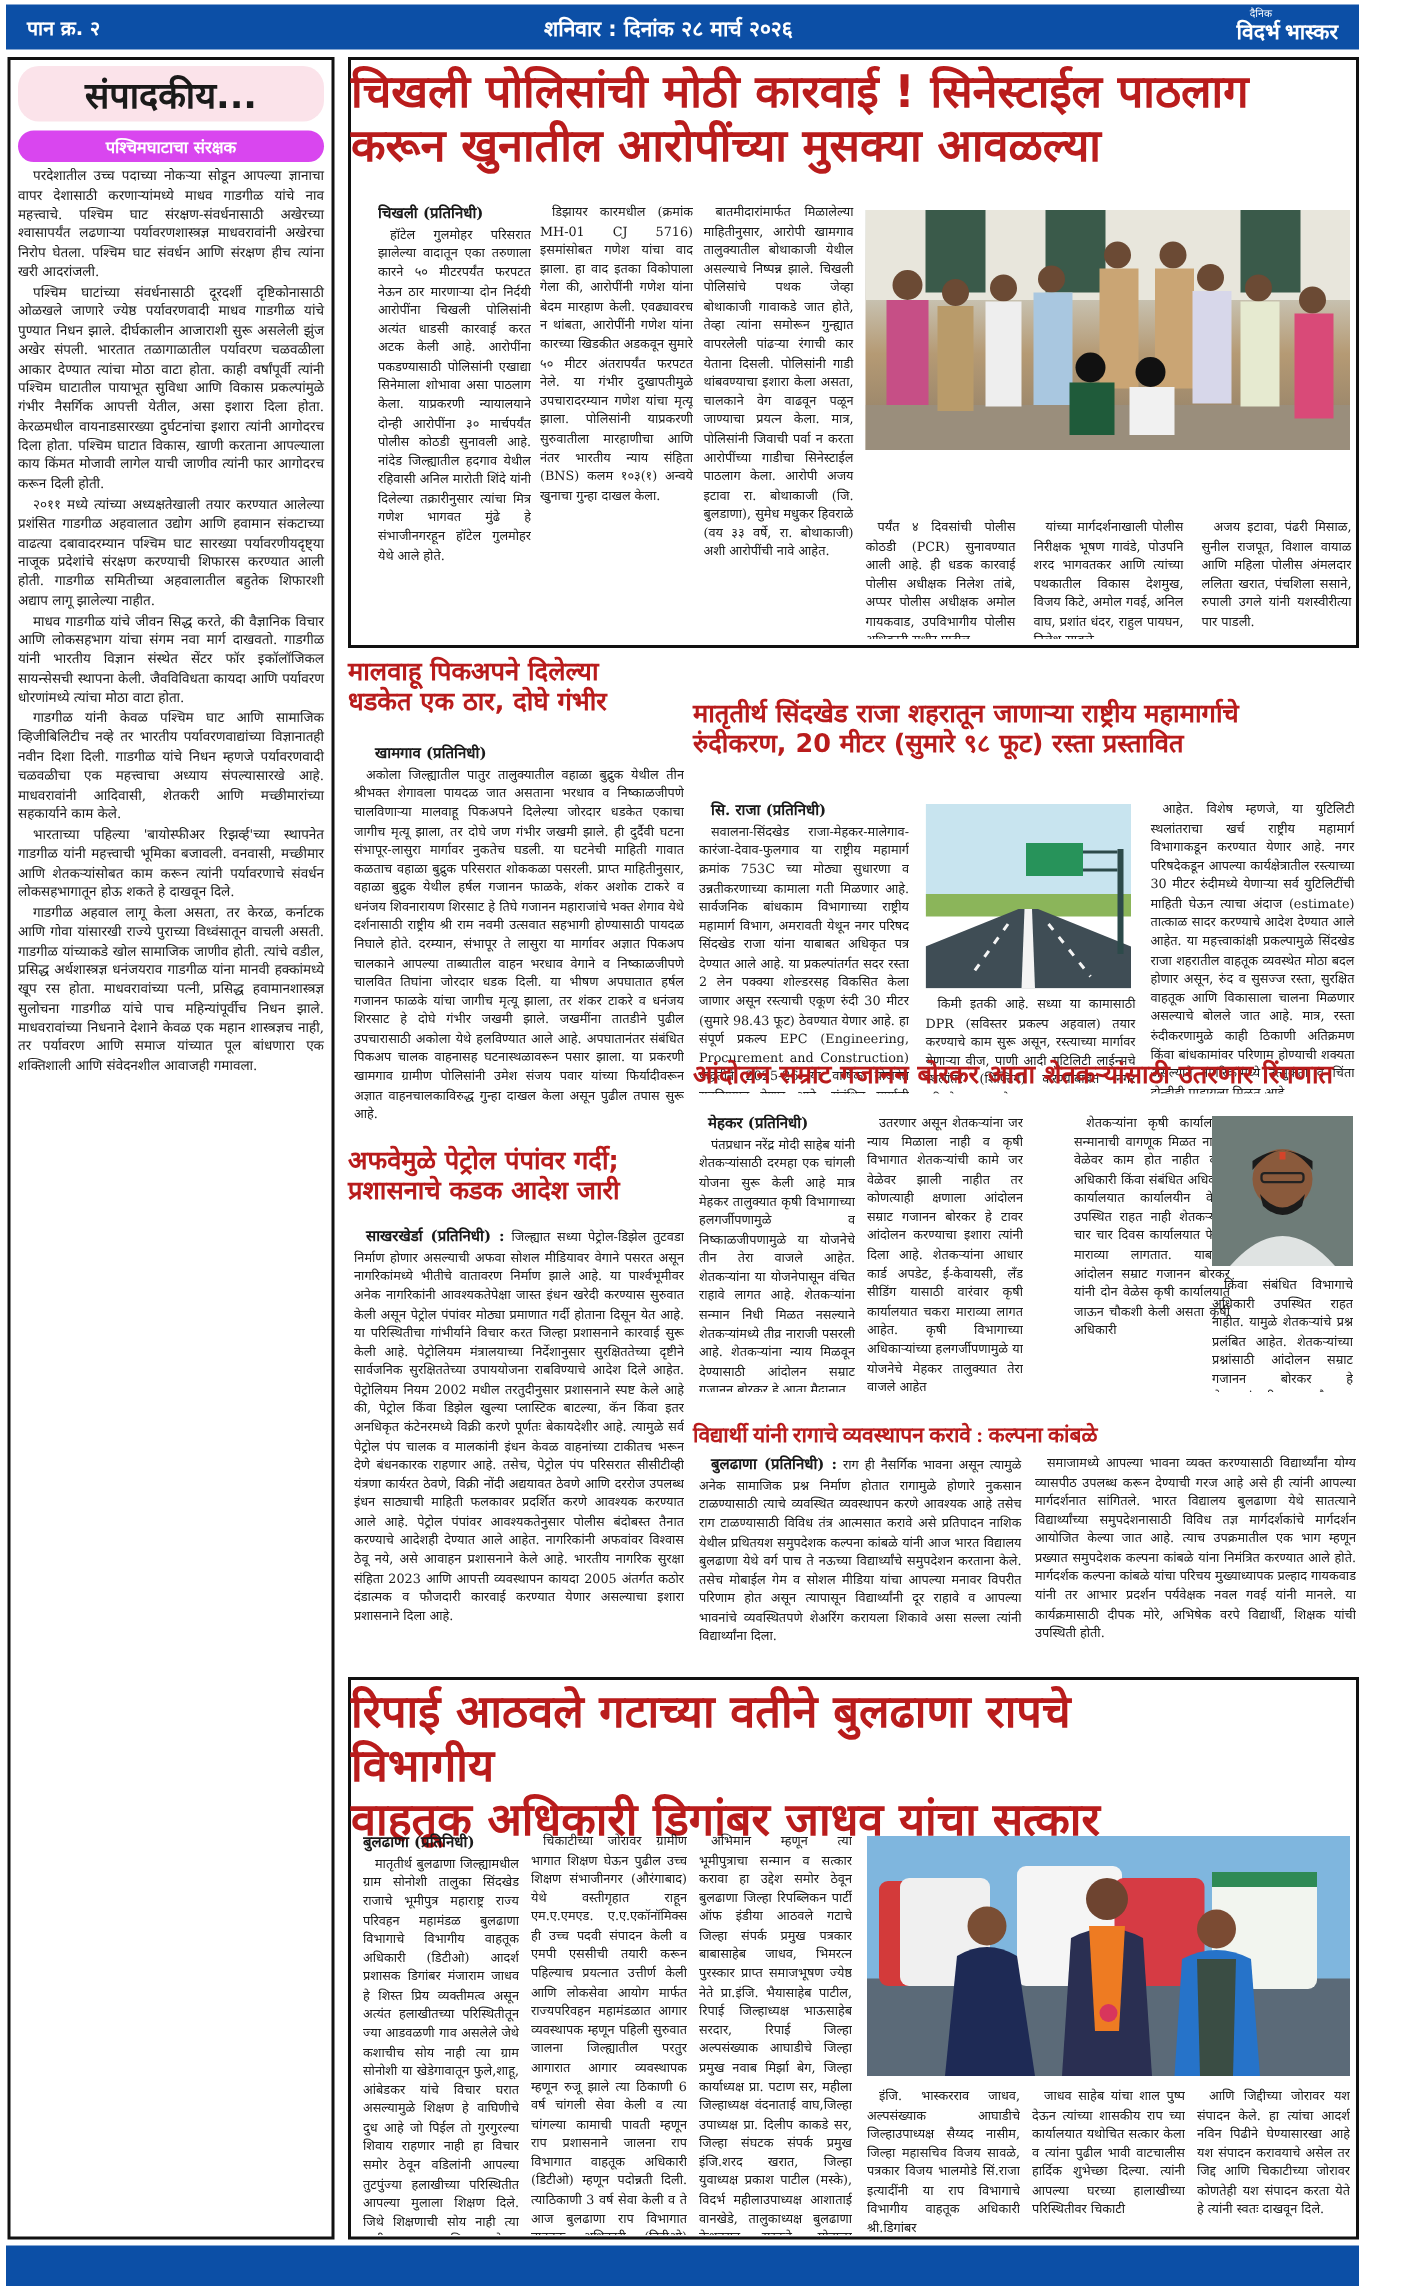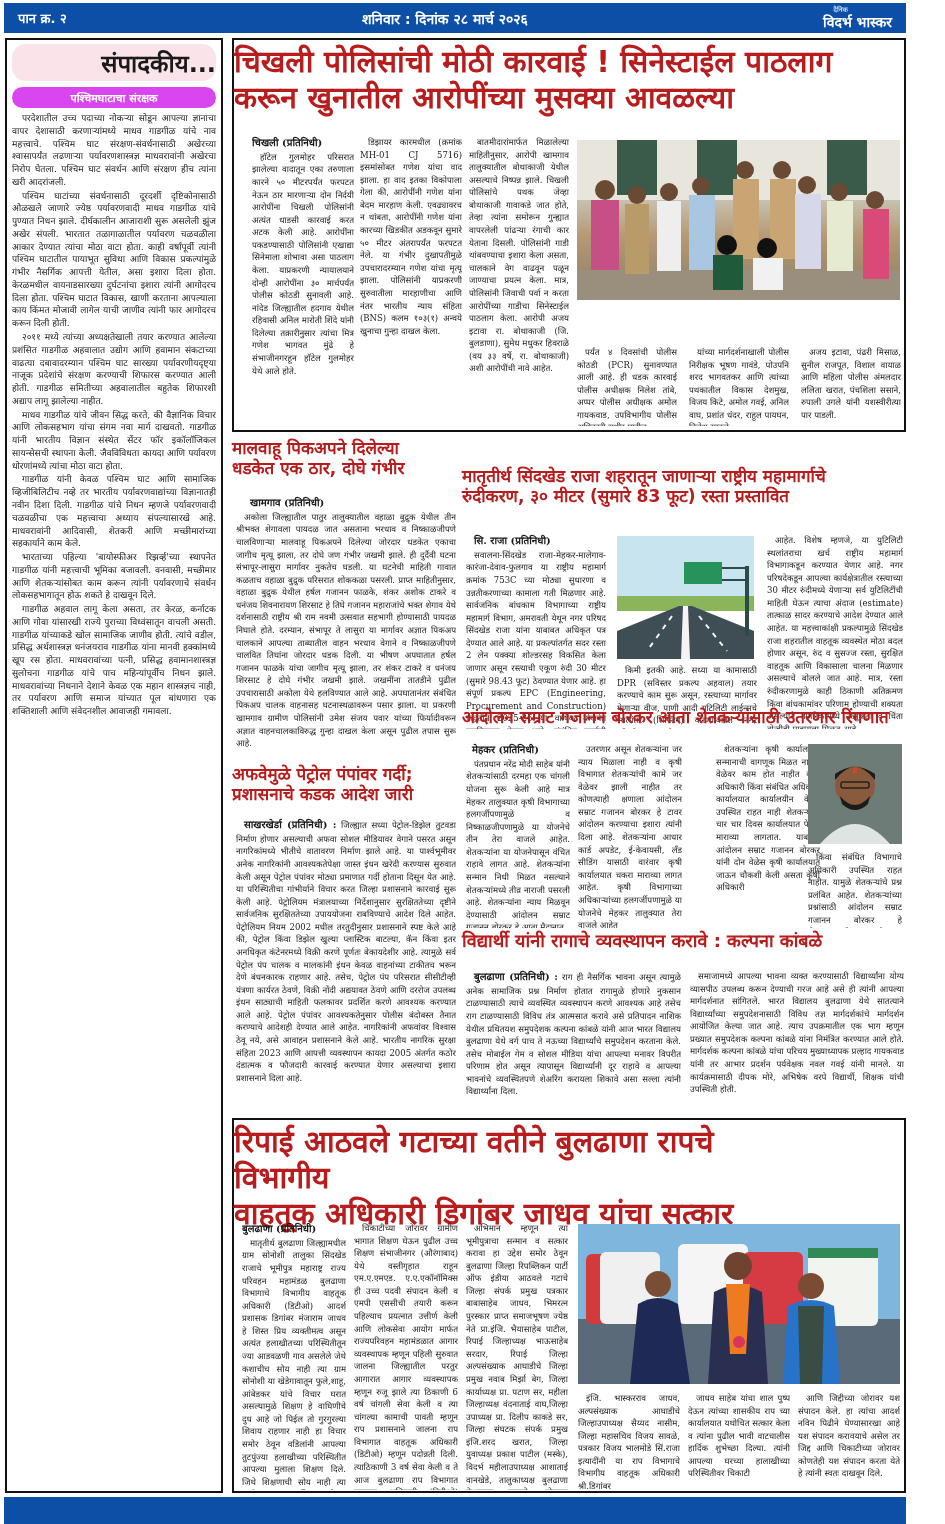--- a/index.html
+++ b/index.html
@@ -2,25 +2,25 @@
 <html><head>
 <meta charset="utf-8">
 <style>
   * { box-sizing: border-box; margin: 0; padding: 0; }
   body { width: 945px; height: 1524px; background: #ffffff; font-family: "DejaVu Serif", serif; color: #1a1a1a; overflow: hidden; position: relative; }
   .masthead { position: absolute; left: 4px; top: 3px; width: 902px; height: 30px; background: #0c4fa6; color: #fff; display: flex; align-items: center; justify-content: space-between; padding: 0 14px; font-family: "DejaVu Sans", sans-serif; }
   .masthead .pg { font-size: 13px; font-weight: bold; }
   .masthead .date { font-size: 14px; font-weight: bold; }
   .masthead .brand { text-align: right; line-height: 1; }
   .masthead .brand .small { font-size: 7px; display: block; margin-right: 44px; }
-  .masthead .brand .big { font-size: 14px; font-weight: bold; }
+  .masthead .brand .big { font-size: 14px; font-weight: bold; font-family: Liberation Serif, serif; }
   .footer-bar { position: absolute; left: 4px; top: 1497px; width: 902px; height: 27px; background: #0c4fa6; }
 
   .editorial { position: absolute; left: 5px; top: 38px; width: 218px; height: 1455px; border: 2px solid #111; padding: 4px 5px; overflow: hidden; }
-  .ed-title { background: #fbe3ea; border-radius: 14px; text-align: right; font-size: 24px; font-weight: bold; padding: 2px 0; font-family: "DejaVu Sans", sans-serif; }
+  .ed-title { background: #fbe3ea; border-radius: 14px; text-align: center; font-size: 24px; font-weight: bold; padding: 2px 0; font-family: "DejaVu Sans", sans-serif; }
   .ed-sub { background: #d946ef; color: #fff; border-radius: 14px; text-align: center; font-size: 11px; font-weight: bold; padding: 3px 0; margin: 6px 0 4px; font-family: "DejaVu Sans", sans-serif; }
   .ed-body p { font-size: 9px; line-height: 1.42; text-align: justify; text-indent: 10px; margin-bottom: 1px; }
   .box { position: absolute; border: 2px solid #111; }
   .hl { font-family: "DejaVu Sans", sans-serif; font-weight: bold; text-align: left; color: #b91c1c; line-height: 1.2; }
   .col { position: absolute; font-size: 8.5px; line-height: 1.48; text-align: justify; overflow: hidden; }
   .col .dl { font-weight: bold; font-size: 10px; }
   .col p { text-indent: 8px; }
   .photo { position: absolute; overflow: hidden; }
 </style>
 </head>
@@ -125,21 +125,21 @@
     <div>प्रशासनाचे कडक आदेश जारी</div>
   </div>
   <div class="col" style="left:4px; top:62px; width:220px; height:280px;">
     <p><span class="dl">साखरखेर्डा (प्रतिनिधी) :</span> <span>जिल्ह्यात सध्या पेट्रोल-डिझेल तुटवडा निर्माण होणार असल्याची अफवा सोशल मीडियावर वेगाने पसरत असून नागरिकांमध्ये भीतीचे वातावरण निर्माण झाले आहे. या पार्श्वभूमीवर अनेक नागरिकांनी आवश्यकतेपेक्षा जास्त इंधन खरेदी करण्यास सुरुवात केली असून पेट्रोल पंपांवर मोठ्या प्रमाणात गर्दी होताना दिसून येत आहे. या परिस्थितीचा गांभीर्याने विचार करत जिल्हा प्रशासनाने कारवाई सुरू केली आहे. पेट्रोलियम मंत्रालयाच्या निर्देशानुसार सुरक्षिततेच्या दृष्टीने सार्वजनिक सुरक्षिततेच्या उपाययोजना राबविण्याचे आदेश दिले आहेत. पेट्रोलियम नियम 2002 मधील तरतुदीनुसार प्रशासनाने स्पष्ट केले आहे की, पेट्रोल किंवा डिझेल खुल्या प्लास्टिक बाटल्या, कॅन किंवा इतर अनधिकृत कंटेनरमध्ये विक्री करणे पूर्णतः बेकायदेशीर आहे. त्यामुळे सर्व पेट्रोल पंप चालक व मालकांनी इंधन केवळ वाहनांच्या टाकीतच भरून देणे बंधनकारक राहणार आहे. तसेच, पेट्रोल पंप परिसरात सीसीटीव्ही यंत्रणा कार्यरत ठेवणे, विक्री नोंदी अद्ययावत ठेवणे आणि दररोज उपलब्ध इंधन साठ्याची माहिती फलकावर प्रदर्शित करणे आवश्यक करण्यात आले आहे. पेट्रोल पंपांवर आवश्यकतेनुसार पोलीस बंदोबस्त तैनात करण्याचे आदेशही देण्यात आले आहेत. नागरिकांनी अफवांवर विश्वास ठेवू नये, असे आवाहन प्रशासनाने केले आहे. भारतीय नागरिक सुरक्षा संहिता 2023 आणि आपत्ती व्यवस्थापन कायदा 2005 अंतर्गत कठोर दंडात्मक व फौजदारी कारवाई करण्यात येणार असल्याचा इशारा प्रशासनाने दिला आहे.</span></p>
   </div>
 </div>
 
 <div style="position:absolute; left:462px; top:436px; width:444px; height:265px;margin-top:28px;">
   <div class="hl" style="font-size:17px; margin-top:2px;">
     <div>मातृतीर्थ सिंदखेड राजा शहरातून जाणाऱ्या राष्ट्रीय महामार्गाचे</div>
-    <div>रुंदीकरण, ३० मीटर (सुमारे 83 फूट) रस्ता प्रस्तावित</div>
+    <div>रुंदीकरण, 20 मीटर (सुमारे ९८ फूट) रस्ता प्रस्तावित</div>
   </div>
   <div class="col" style="left:4px; top:70px; width:140px; height:195px;">
     <span class="dl" style="display:block; padding-left:8px;">सि. राजा (प्रतिनिधी)</span>
     <p>सवालना-सिंदखेड राजा-मेहकर-मालेगाव-कारंजा-देवाव-फुलगाव या राष्ट्रीय महामार्ग क्रमांक 753C च्या मोठ्या सुधारणा व उन्नतीकरणाच्या कामाला गती मिळणार आहे. सार्वजनिक बांधकाम विभागाच्या राष्ट्रीय महामार्ग विभाग, अमरावती येथून नगर परिषद सिंदखेड राजा यांना याबाबत अधिकृत पत्र देण्यात आले आहे. या प्रकल्पांतर्गत सदर रस्ता 2 लेन पक्क्या शोल्डरसह विकसित केला जाणार असून रस्त्याची एकूण रुंदी 30 मीटर (सुमारे 98.43 फूट) ठेवण्यात येणार आहे. हा संपूर्ण प्रकल्प EPC (Engineering, Procurement and Construction) पद्धतीने 2025-26 या वार्षिक योजनेत राबविण्यात येणार आहे. संबंधित मार्गाची एकूण लांबी 287.35</p>
   </div>
   <div class="photo" style="left:155px; top:72px; width:137px; height:123px;">
     <svg width="137" height="123">
       <rect x="0" y="0" width="137" height="70" fill="#c8e4ef"></rect>
       <rect x="0" y="60" width="137" height="15" fill="#8bb55a"></rect>
       <polygon points="0,123 137,123 137,95 75,70 62,70 0,95" fill="#3f4d55"></polygon>
@@ -182,21 +182,21 @@
       <path d="M12 100 Q47 60 82 100Z" fill="#dfe3e2"></path>
       <rect x="45" y="24" width="4" height="5" fill="#d4442a"></rect>
     </svg>
   </div>
   <div class="col" style="left:346px; top:148px; width:94px; height:77px;">
     <p>किंवा संबंधित विभागाचे अधिकारी उपस्थित राहत नाहीत. यामुळे शेतकऱ्यांचे प्रश्न प्रलंबित आहेत. शेतकऱ्यांच्या प्रश्नांसाठी आंदोलन सम्राट गजानन बोरकर हे शेतकऱ्यांसाठी मैदानात उतरणार असल्याचा इशारा त्यांनी दिला आहे.</p>
   </div>
 </div>
 
 <div style="position:absolute; left:462px; top:930px; width:444px; height:175px;">
-  <div class="hl" style="font-size:18px; margin-top:0; white-space:nowrap;">विद्यार्थी यांनी रागाचे व्यवस्थापन करावे : कल्पना कांबळे</div>
+  <div class="hl" style="font-size:14px; margin-top:20px; white-space:nowrap;font-family:Liberation Serif, serif;">विद्यार्थी यांनी रागाचे व्यवस्थापन करावे : कल्पना कांबळे</div>
   <div class="col" style="left:4px; top:40px; width:215px; height:133px;">
     <p><span class="dl">बुलढाणा (प्रतिनिधी) :</span> <span>राग ही नैसर्गिक भावना असून त्यामुळे अनेक सामाजिक प्रश्न निर्माण होतात रागामुळे होणारे नुकसान टाळण्यासाठी त्याचे व्यवस्थित व्यवस्थापन करणे आवश्यक आहे तसेच राग टाळण्यासाठी विविध तंत्र आत्मसात करावे असे प्रतिपादन नाशिक येथील प्रथितयश समुपदेशक कल्पना कांबळे यांनी आज भारत विद्यालय बुलढाणा येथे वर्ग पाच ते नऊच्या विद्यार्थ्यांचे समुपदेशन करताना केले. तसेच मोबाईल गेम व सोशल मीडिया यांचा आपल्या मनावर विपरीत परिणाम होत असून त्यापासून विद्यार्थ्यांनी दूर राहावे व आपल्या भावनांचे व्यवस्थितपणे शेअरिंग करायला शिकावे असा सल्ला त्यांनी विद्यार्थ्यांना दिला.</span></p>
   </div>
   <div class="col" style="left:228px; top:40px; width:214px; height:133px;">
     <p>समाजामध्ये आपल्या भावना व्यक्त करण्यासाठी विद्यार्थ्यांना योग्य व्यासपीठ उपलब्ध करून देण्याची गरज आहे असे ही त्यांनी आपल्या मार्गदर्शनात सांगितले. भारत विद्यालय बुलढाणा येथे सातत्याने विद्यार्थ्यांच्या समुपदेशनासाठी विविध तज्ञ मार्गदर्शकांचे मार्गदर्शन आयोजित केल्या जात आहे. त्याच उपक्रमातील एक भाग म्हणून प्रख्यात समुपदेशक कल्पना कांबळे यांना निमंत्रित करण्यात आले होते. मार्गदर्शक कल्पना कांबळे यांचा परिचय मुख्याध्यापक प्रल्हाद गायकवाड यांनी तर आभार प्रदर्शन पर्यवेक्षक नवल गवई यांनी मानले. या कार्यक्रमासाठी दीपक मोरे, अभिषेक वरपे विद्यार्थी, शिक्षक यांची उपस्थिती होती.</p>
   </div>
 </div>
 
 <div class="box" style="left:232px; top:1118px; width:674px; height:375px;">
   <div class="hl" style="position:absolute; left:0; top:4px; width:556px; font-size:30px;">

